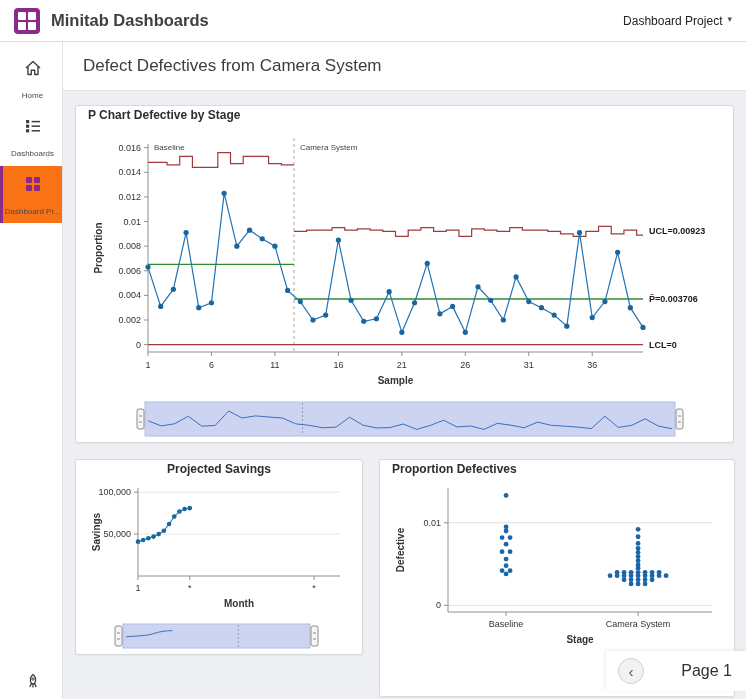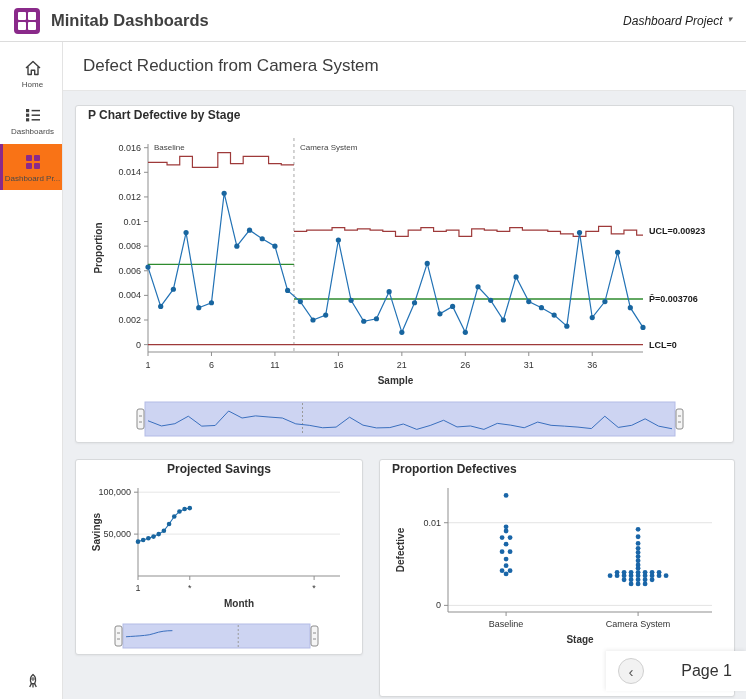--- a/index.html
+++ b/index.html
@@ -11,27 +11,27 @@
   
   .topbar{position:absolute;top:0;left:0;right:0;height:42px;background:#fff;
     border-bottom:1px solid #dcdcdc;display:flex;align-items:center;
     padding:0 14px;box-sizing:border-box;z-index:10;}
   .logo{width:26px;height:26px;background:#8A2A8A;border-radius:4px;
     display:grid;grid-template-columns:8px 8px;grid-template-rows:8px 8px;
     gap:2px;place-content:center;cursor:pointer;flex:none;}
   .logo span{background:#fff;border-radius:1px;}
   .app-title{margin-left:11px;font-size:16.5px;color:#404040;font-weight:bold;}
   .project{margin-left:auto;display:flex;align-items:flex-start;gap:5px;
-    font-size:12px;color:#222;cursor:pointer;font-style:italic;}
+    font-size:12px;color:#222;cursor:pointer;}
   .project .caret{font-size:9px;color:#555;}
   
   .sidebar{position:absolute;top:42px;left:0;bottom:0;width:63px;background:#fff;
     border-right:1px solid #e3e3e3;display:flex;flex-direction:column;
     padding-top:8px;box-sizing:border-box;z-index:9;}
-  .side-item{display:flex;flex-direction:column;align-items:center;gap:3px;
+  .side-item{display:flex;flex-direction:column;align-items:center;gap:14px;
     padding:8px 0 7px 0;cursor:pointer;border-left:3px solid transparent;}
   .side-item .lbl{font-size:8px;color:#4a4a4a;line-height:1.1;max-width:58px;
     white-space:nowrap;overflow:hidden;}
   .side-item.active{background:#f97316;border-left-color:#8A2A8A;text-align:center;}
   .side-item svg{display:block;}
   .grow{flex:1;}
   
   .main{position:absolute;left:63px;top:42px;right:0;bottom:0;background:#edeff2;overflow:hidden;}
   .page-header{background:#fff;height:48px;display:flex;align-items:center;
     padding:0 20px;border-bottom:1px solid #e6e6e6;}
@@ -104,21 +104,21 @@
     <svg width="20" height="20" viewBox="0 0 20 20">
       <path d="M10 2.5 C12.6 4.6 13.2 8.3 11.6 11.6 L8.4 11.6 C6.8 8.3 7.4 4.6 10 2.5 Z" stroke="#3f3f3f" fill="none" stroke-width="1.3"></path>
       <circle cx="10" cy="7" r="1.2" fill="none" stroke="#3f3f3f" stroke-width="1"></circle>
       <path d="M8.4 11.6 L6.7 15 M11.6 11.6 L13.3 15 M10 12 V15.6" stroke="#3f3f3f" fill="none" stroke-width="1.3"></path>
     </svg>
   </div>
 </nav>
 
 <main class="main">
   <div class="page-header">
-    <h1 class="page-title" style="font-weight:normal;margin:0">Defect Reduction from Camera System</h1>
+    <h1 class="page-title" style="font-weight:normal;margin:0">Defect Defectives from Camera System</h1>
   </div>
 
   <div class="content">
 
     <section class="card">
       <div class="card-title">P Chart Defective by Stage</div>
       <div class="chart-wrap">
         <svg width="635" height="270">
             <line x1="60" y1="18" x2="60" y2="226" stroke="#8f8f8f"></line>
             <line x1="60" y1="226" x2="555" y2="226" stroke="#8f8f8f"></line>

